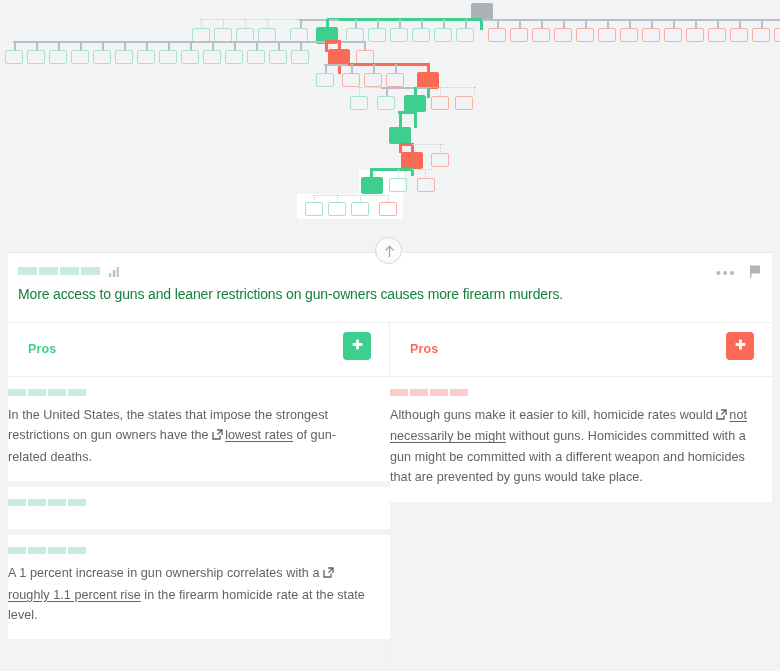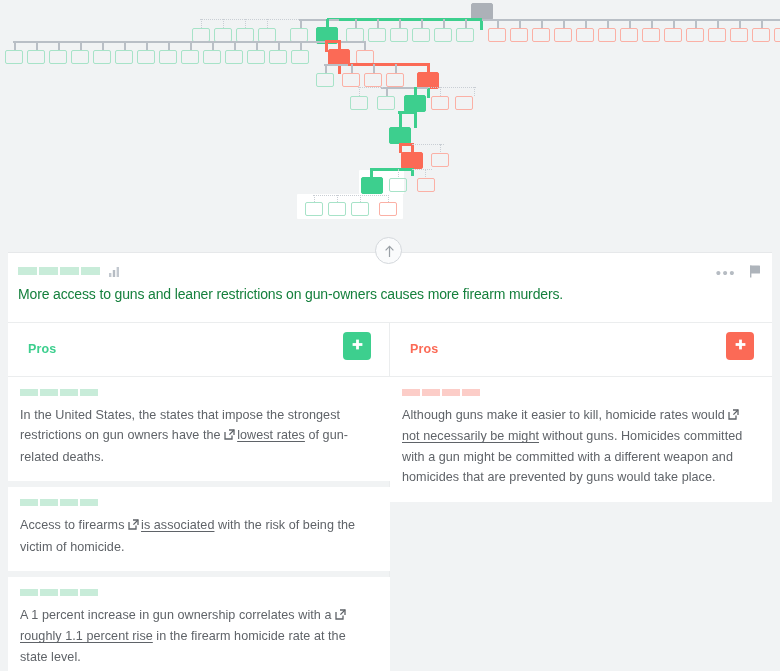--- a/index.html
+++ b/index.html
@@ -113,21 +113,21 @@
     display: flex; align-items: center; justify-content: center;
   }
   .add-btn.pros { background: #3dcf8e; }
   .add-btn.cons { background: #fb6a56; }
 
   .col-body { position: relative; padding: 0; background: #f1f3f4; height: 295px; }
 
   .arg-card {
     background: #ffffff;
     margin: 0 0 6px 0;
-    padding: 12px 16px 14px 12px;
+    padding: 12px 16px 14px 0;
     position: relative;
   }
   .col.left .arg-card { width: 382px; }
   .col.right .arg-card { width: 382px; }
   .arg-redact { display: flex; gap: 2px; margin-bottom: 9px; }
   .arg-redact span { height: 7px; width: 18px; background: #c8ecd9; }
   .arg-redact.pink span { background: #fccdc8; }
 
   .arg-text {
     font-size: 12.6px; color: #5f6368; line-height: 1.62; letter-spacing: 0.05px;
@@ -384,25 +384,20 @@
                     <path d="M10 1 L5.4 5.6" stroke="#5f6368" stroke-width="1.3" fill="none"></path>
                   </svg></span><a href="#">lowest rates</a> of gun-related deaths.</div>
             </div>
             <div class="arg-card">
               <div class="arg-redact">
                 <span></span>
                 <span></span>
                 <span></span>
                 <span></span>
               </div>
-              <div class="arg-text">Access to firearms <span class="link-icon"><svg width="11" height="11" viewBox="0 0 11 11">
-                    <path d="M1 3 L1 10 L8 10 L8 6.5" stroke="#5f6368" stroke-width="1.3" fill="none"></path>
-                    <path d="M5 1 L10 1 L10 6" stroke="#5f6368" stroke-width="1.3" fill="none"></path>
-                    <path d="M10 1 L5.4 5.6" stroke="#5f6368" stroke-width="1.3" fill="none"></path>
-                  </svg></span><a href="#">is associated</a> with the risk of being the victim of homicide.</div>
             </div>
             <div class="arg-card">
               <div class="arg-redact">
                 <span></span>
                 <span></span>
                 <span></span>
                 <span></span>
               </div>
               <div class="arg-text">A 1 percent increase in gun ownership correlates with a <span class="link-icon"><svg width="11" height="11" viewBox="0 0 11 11">
                     <path d="M1 3 L1 10 L8 10 L8 6.5" stroke="#5f6368" stroke-width="1.3" fill="none"></path>

